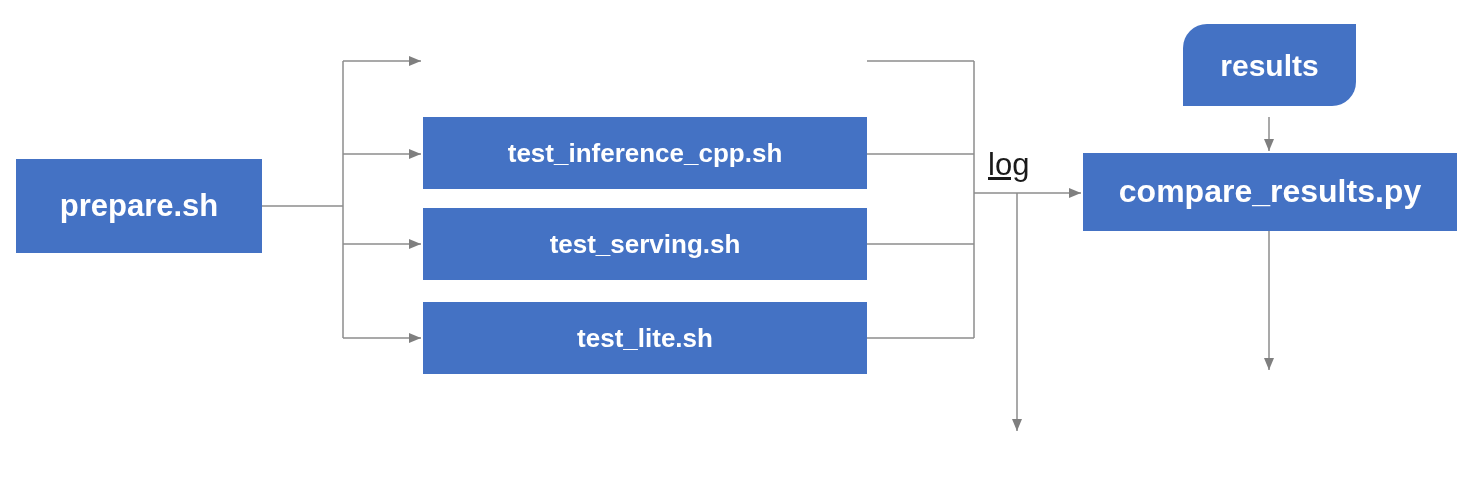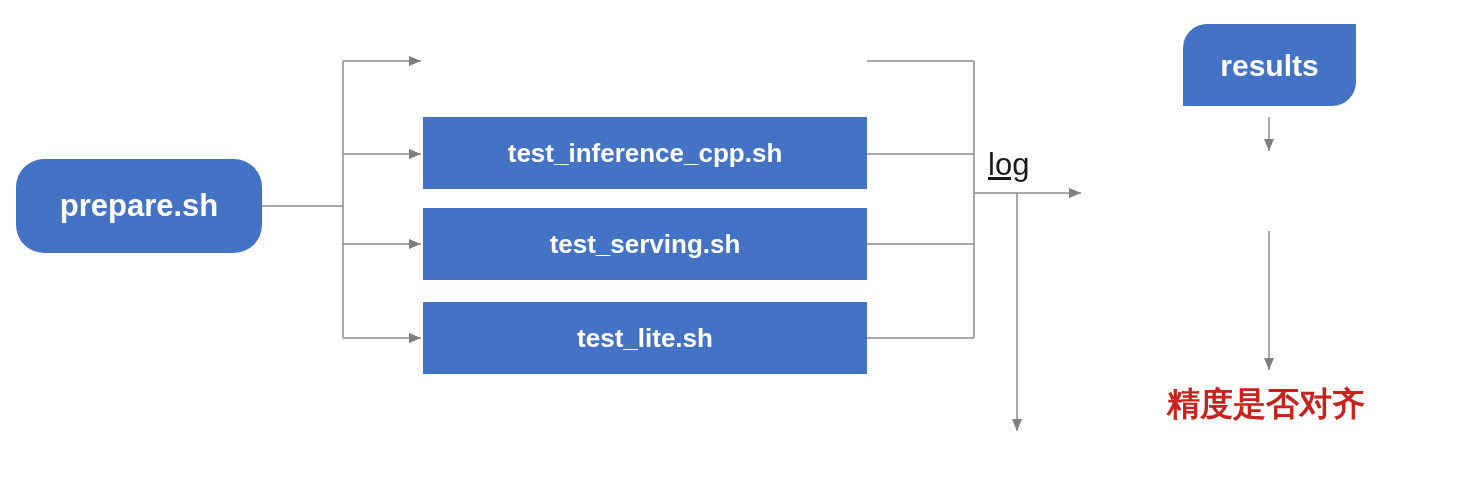--- a/index.html
+++ b/index.html
@@ -36,21 +36,21 @@
     background: var(--node-fill);
     color: var(--node-text);
     display: flex;
     align-items: center;
     justify-content: center;
     text-align: center;
     font-weight: bold;
     line-height: 1.1;
   }
 
-  .node-prepare   { left: 16px;   top: 159px; width: 246px; height: 94px; font-size: 31px; border-radius: 28px; }
+  .node-prepare   { left: 16px;   top: 159px; width: 246px; height: 94px; font-size: 31px; }
   .node-test      { left: 423px;  width: 444px; height: 72px; font-size: 26px; }
   .node-test-1    { top: 25px; }
   .node-test-2    { top: 117px; }
   .node-test-3    { top: 208px; }
   .node-test-4    { top: 302px; }
   .node-results   { left: 1183px; top: 24px;  width: 173px; height: 82px; font-size: 30px;
                     border-radius: 24px 0 24px 0; }
   .node-compare   { left: 1083px; top: 153px; width: 374px; height: 78px; font-size: 32px; }
 
   .edge-label-log {
@@ -124,19 +124,21 @@
   </div>
 
   <div class="node node-test node-test-4">
     <span>test_lite.sh</span>
   </div>
 
   <div class="node node-results">
     <span>results</span>
   </div>
 
+  <div class="node node-compare">
+    <span>compare_results.py</span>
+  </div>
 
   <div class="edge-label-log">log</div>
 
 
-  <div class="annotation annotation-precision">精度是否对齐</div>
 
 </div>
 
 </body></html>

